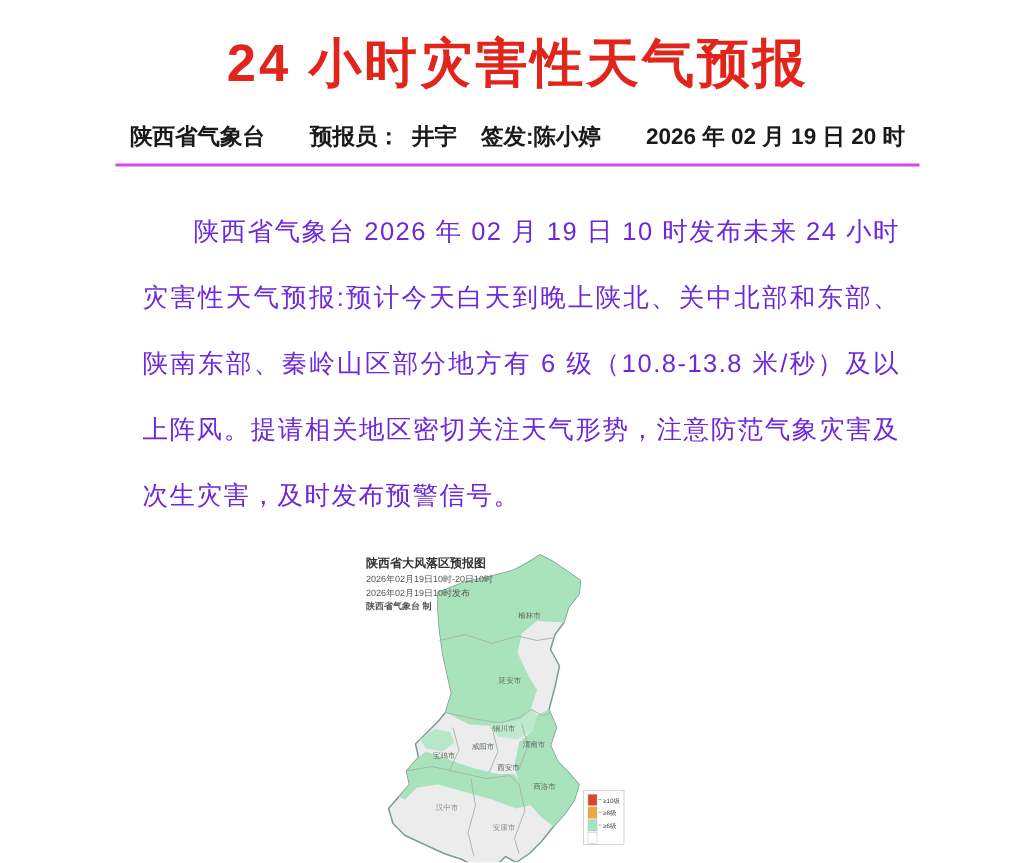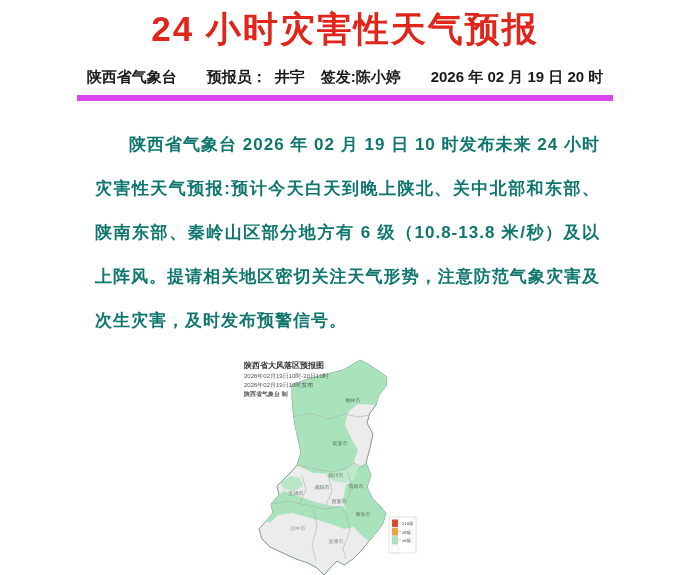--- a/index.html
+++ b/index.html
@@ -7,52 +7,52 @@
   .page {
     width: 690px;
     height: 575px;
     margin: 0 auto;
     background: #ffffff;
     font-family: "Liberation Sans", "DejaVu Sans", sans-serif;
     color: #111111;
     overflow: hidden;
   }
   .doc-title {
-    margin-top: 6px;
+    margin-top: 20px;
     text-align: center;
     font-size: 35px;
     font-weight: bold;
     letter-spacing: 2px;
     color: #e1251b;
     line-height: 1.3;
   }
   .meta-wrap { display: flex; justify-content: center; margin-top: 16px; }
   .meta-line {
     display: flex;
     align-items: baseline;
     gap: 0;
     font-size: 15px;
     font-weight: bold;
     color: #1a1a1a;
     padding: 0 10px 8px 10px;
-    border-bottom: 6px solid #d946ef;
+    border-bottom: 2px solid #d946ef;
     white-space: nowrap;
   }
   .meta-line .gap-lg { display: inline-block; width: 30px; }
   .meta-line .gap-md { display: inline-block; width: 16px; }
   .meta-line .gap-sm { display: inline-block; width: 8px; }
   .body-text {
     margin: 22px 90px 0 95px;
     font-size: 17px;
-    font-weight: 700;
+    font-weight: 400;
     line-height: 44px;
     letter-spacing: 1px;
     text-align: justify;
     text-indent: 2em;
-    color: #0f766e;
+    color: #6d28d9;
   }
   .map-wrap {
     margin-top: 12px;
     display: flex;
     justify-content: center;
   }
   .map-svg { width: 210px; height: 240px; }
 </style>
 </head>
 <body>

